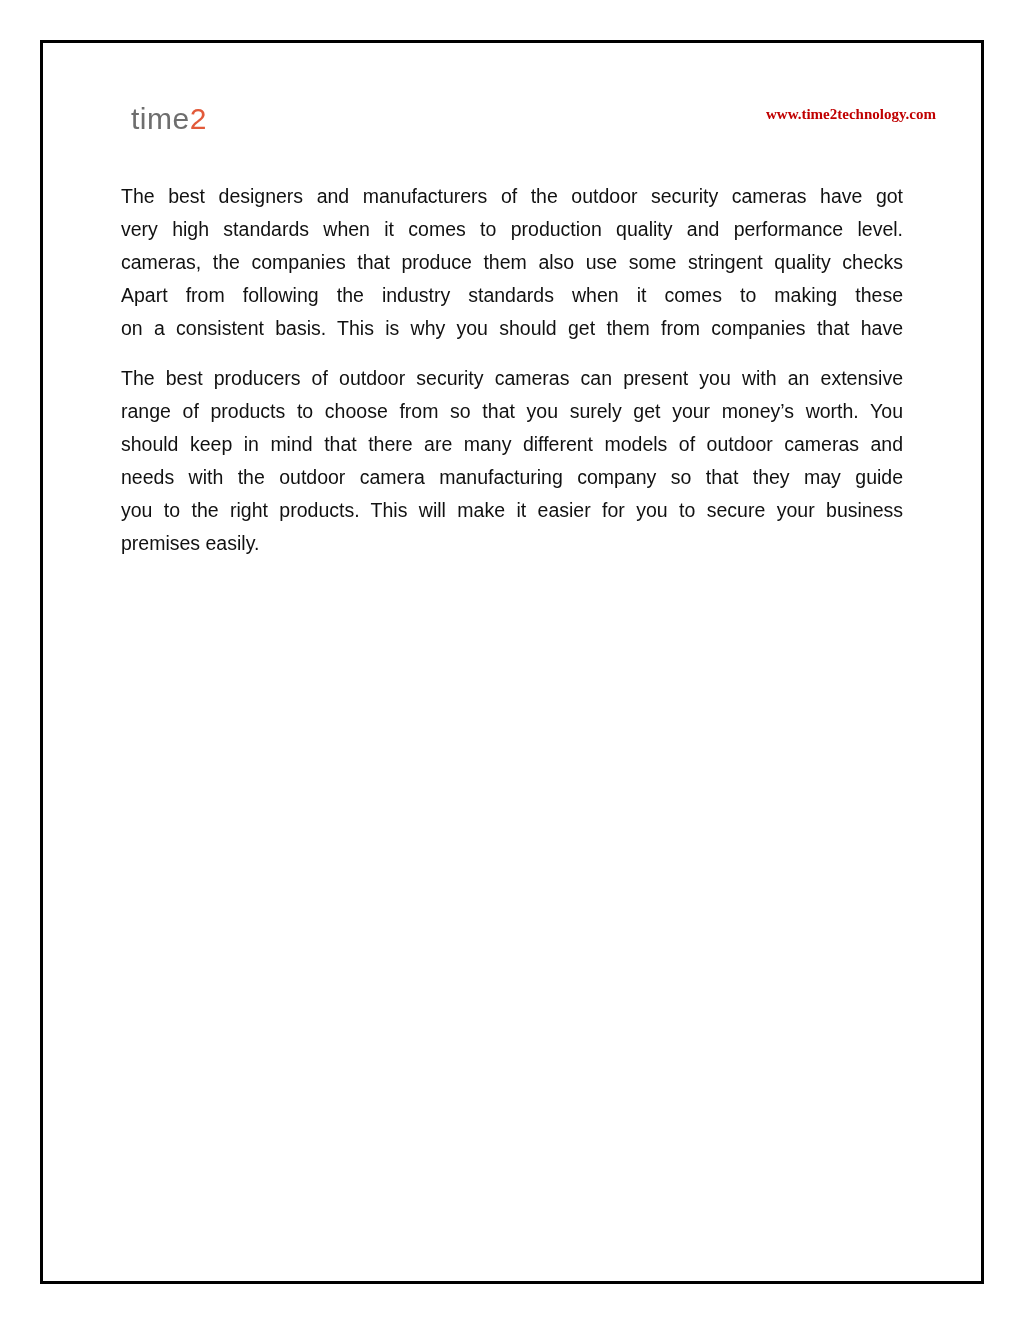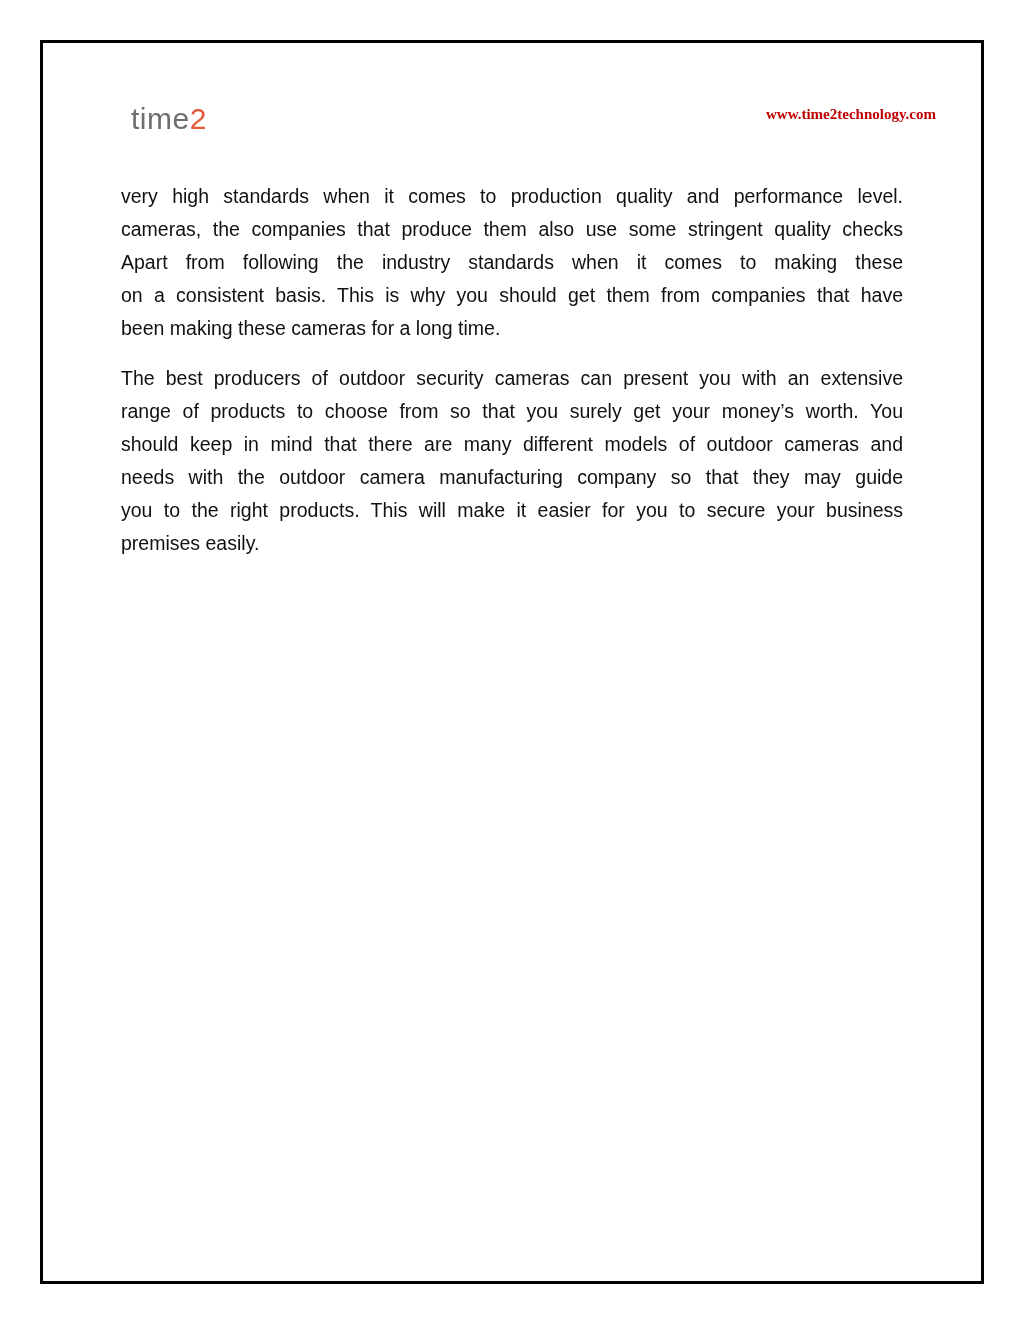--- a/index.html
+++ b/index.html
@@ -78,25 +78,25 @@
 <div class="page-frame"></div>
 
 <div class="logo">
   <span>time</span><span class="accent">2</span>
 </div>
 
 <a class="site-url">www.time2technology.com</a>
 
 <div class="content">
   <p class="paragraph">
+    <span class="line">The best designers and manufacturers of the outdoor security cameras have got</span>
     <span class="line">very high standards when it comes to production quality and performance level.</span>
     <span class="line">cameras, the companies that produce them also use some stringent quality checks</span>
     <span class="line">Apart from following the industry standards when it comes to making these</span>
     <span class="line">on a consistent basis. This is why you should get them from companies that have</span>
-    <span class="line last">been making these cameras for a long time.</span>
   </p>
   <p class="paragraph">
     <span class="line">The best producers of outdoor security cameras can present you with an extensive</span>
     <span class="line">range of products to choose from so that you surely get your money’s worth. You</span>
     <span class="line">should keep in mind that there are many different models of outdoor cameras and</span>
     <span class="line">needs with the outdoor camera manufacturing company so that they may guide</span>
     <span class="line">you to the right products. This will make it easier for you to secure your business</span>
     <span class="line last">premises easily.</span>
   </p>
 </div>

